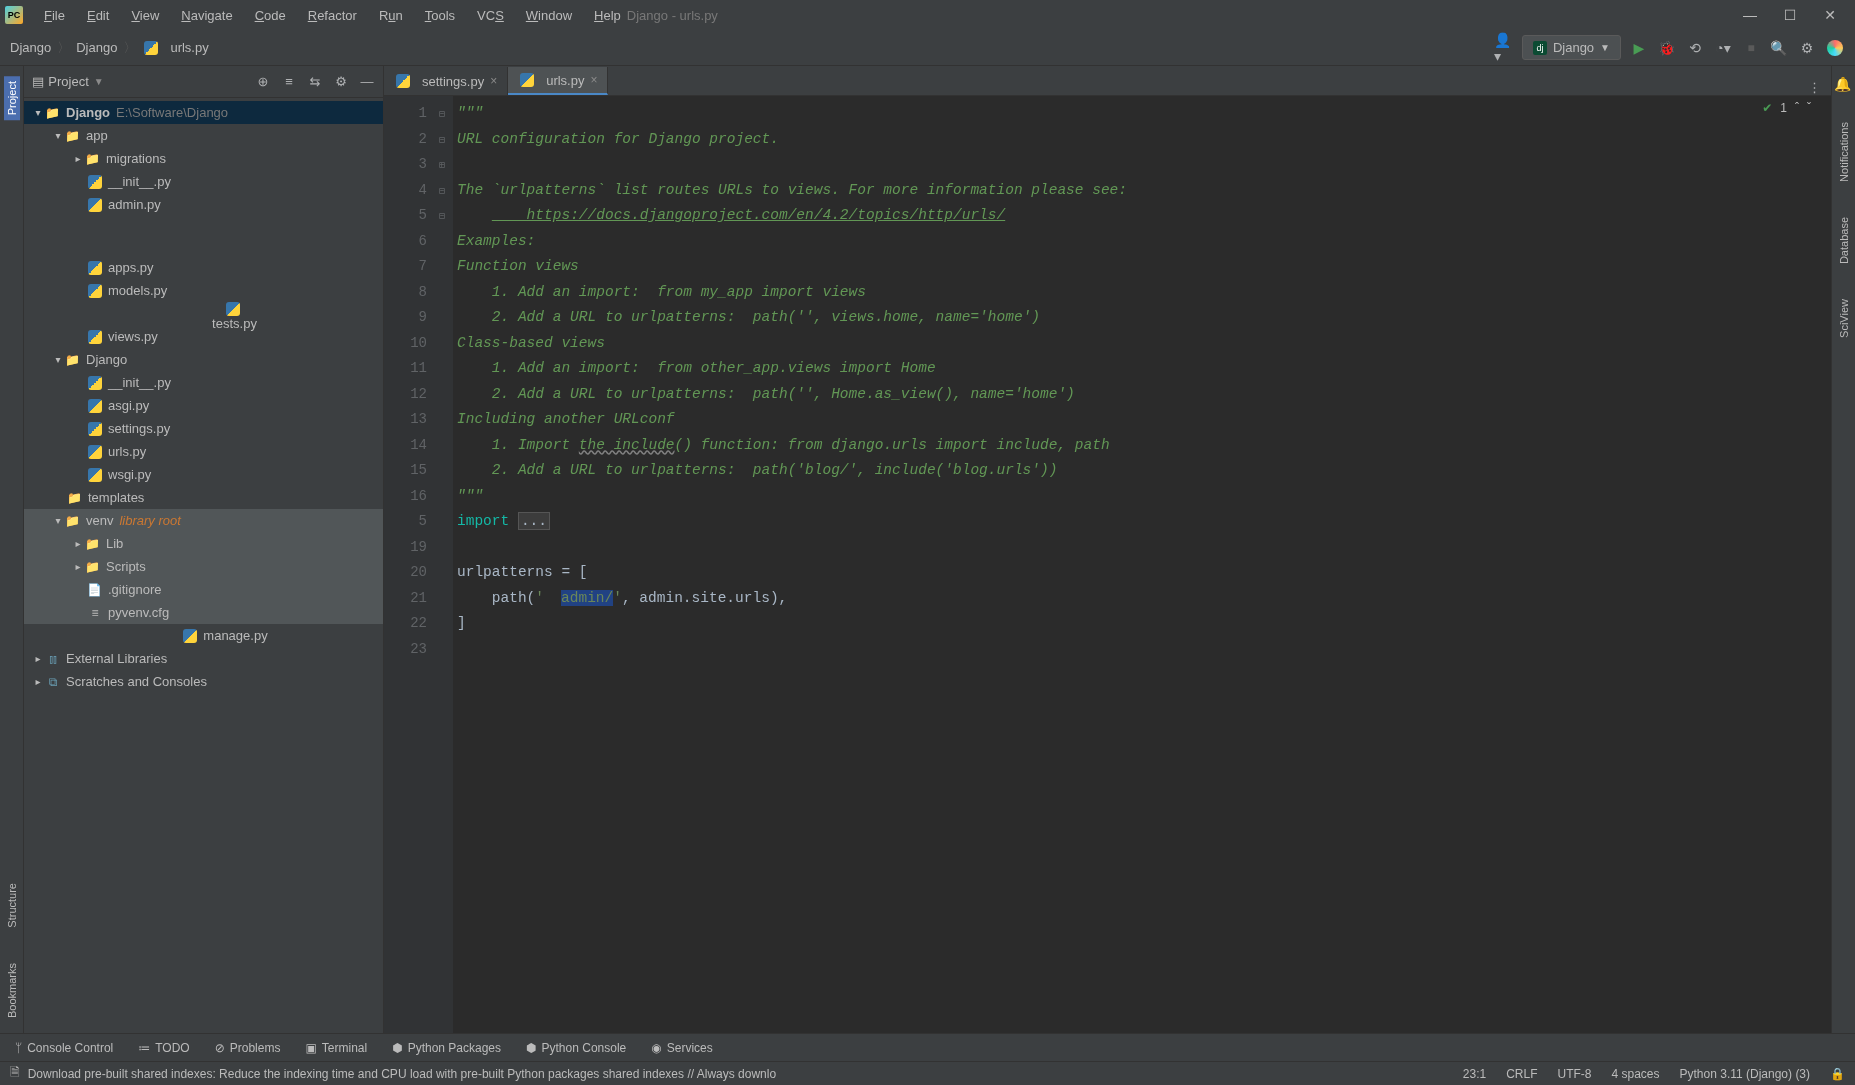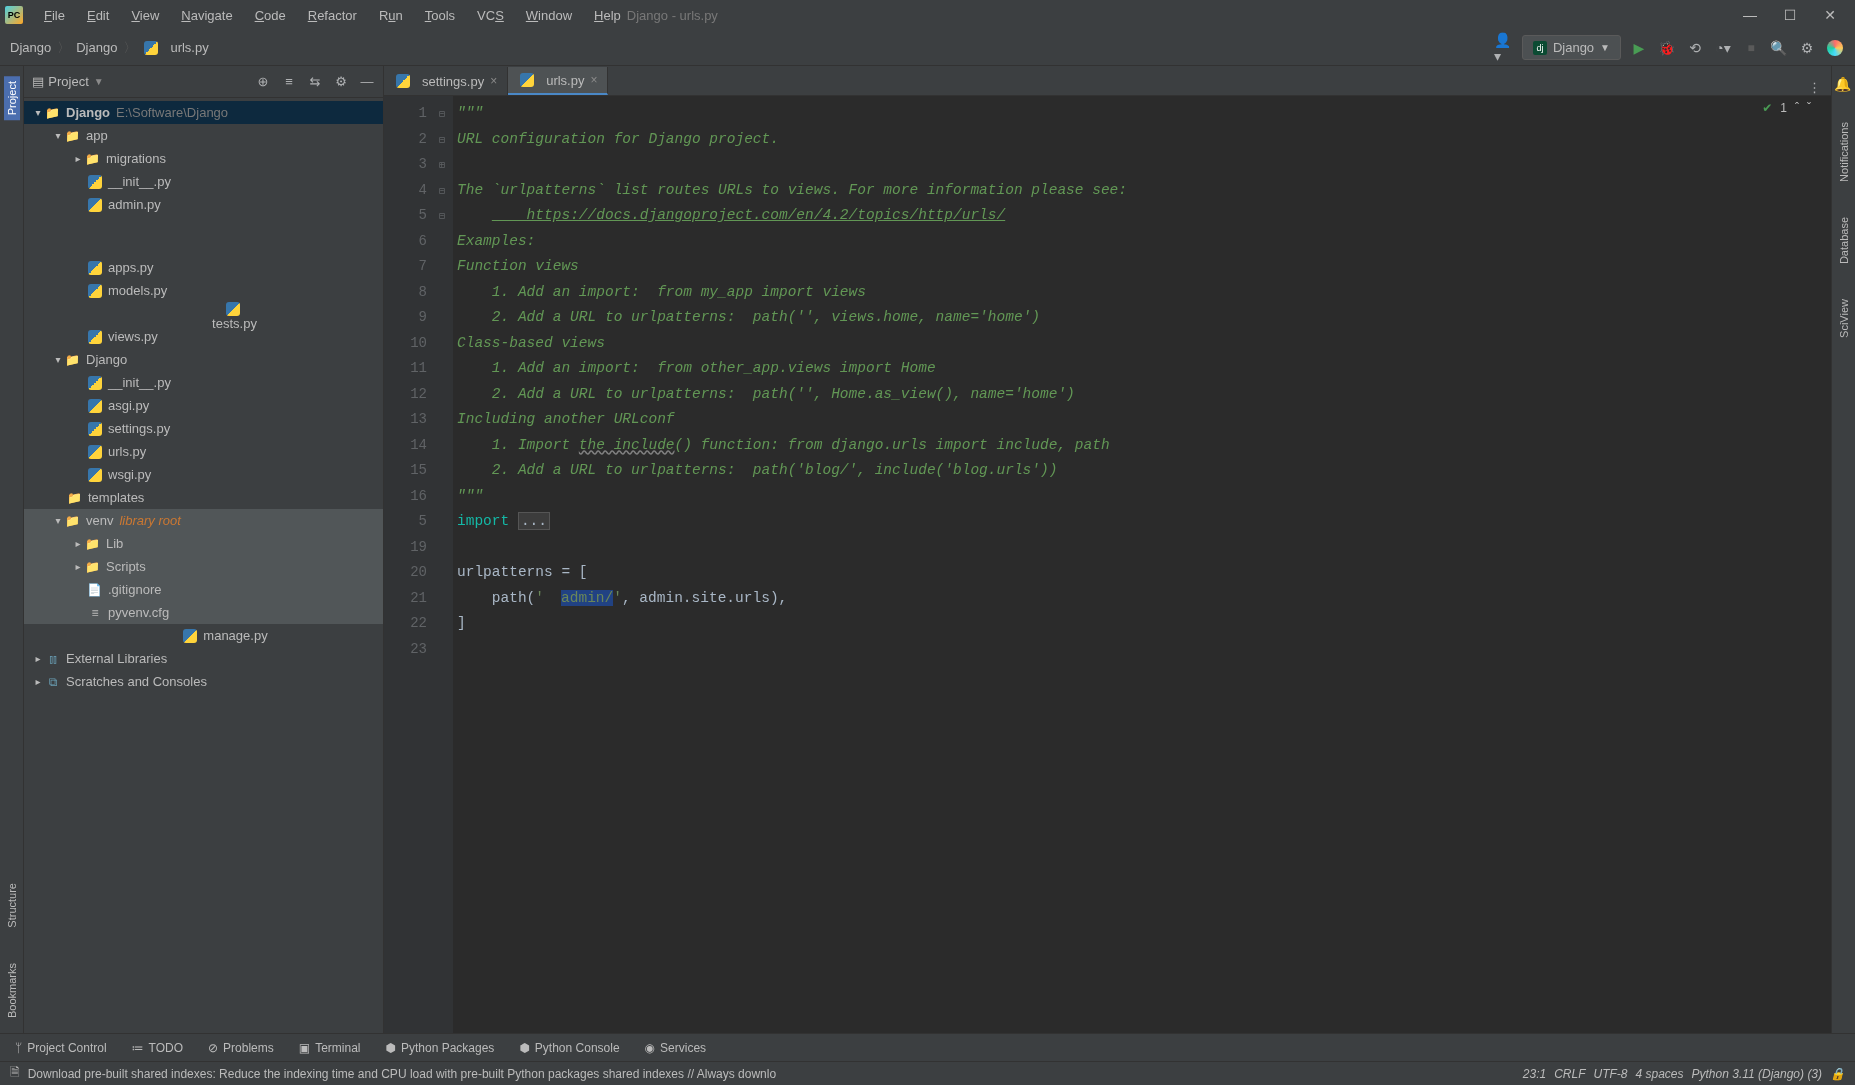--- a/index.html
+++ b/index.html
@@ -169,21 +169,21 @@
   display: flex; align-items: center; padding: 0 15px; gap: 25px; font-size: 12px;
 }
 .bottom-tool { display: flex; align-items: center; gap: 5px; cursor: pointer; color: #bbbbbb; }
 
 
 .status-bar {
   height: 24px; background: #3c3f41; border-top: 1px solid #323232;
   display: flex; align-items: center; padding: 0 10px; font-size: 12px; color: #bbbbbb;
 }
 .status-left { display: flex; align-items: center; gap: 8px; flex: 1; overflow: hidden; }
-.status-right { display: flex; align-items: flex-end; gap: 8px; font-style: italic; }
+.status-right { display: flex; align-items: flex-end; gap: 20px; }
 .lock-icon { color: #afb1b3; }
 
 .dj-icon { width:14px; height:14px; background:#0c4b33; color:#fff; font-size:9px; display:inline-flex; align-items:center; justify-content:center; border-radius:2px; }
 </style>
 </head>
 <body>
 
 <div class="titlebar">
   <div class="app-icon">PC</div>
   <div class="menubar">
@@ -498,21 +498,21 @@
     <div class="bell-icon">🔔</div>
     <div class="vert-label">Notifications</div>
     <div class="vert-label">Database</div>
     <div class="vert-label">SciView</div>
   </div>
 </div>
 
 <div class="bottom-tools">
   <div class="bottom-tool">
       <span>ᛘ</span>
-      <span>Project Control</span>
+      <span>Console Control</span>
     </div>
   <div class="bottom-tool">
       <span>≔</span>
       <span>TODO</span>
     </div>
   <div class="bottom-tool">
       <span>⊘</span>
       <span>Problems</span>
     </div>
   <div class="bottom-tool">

